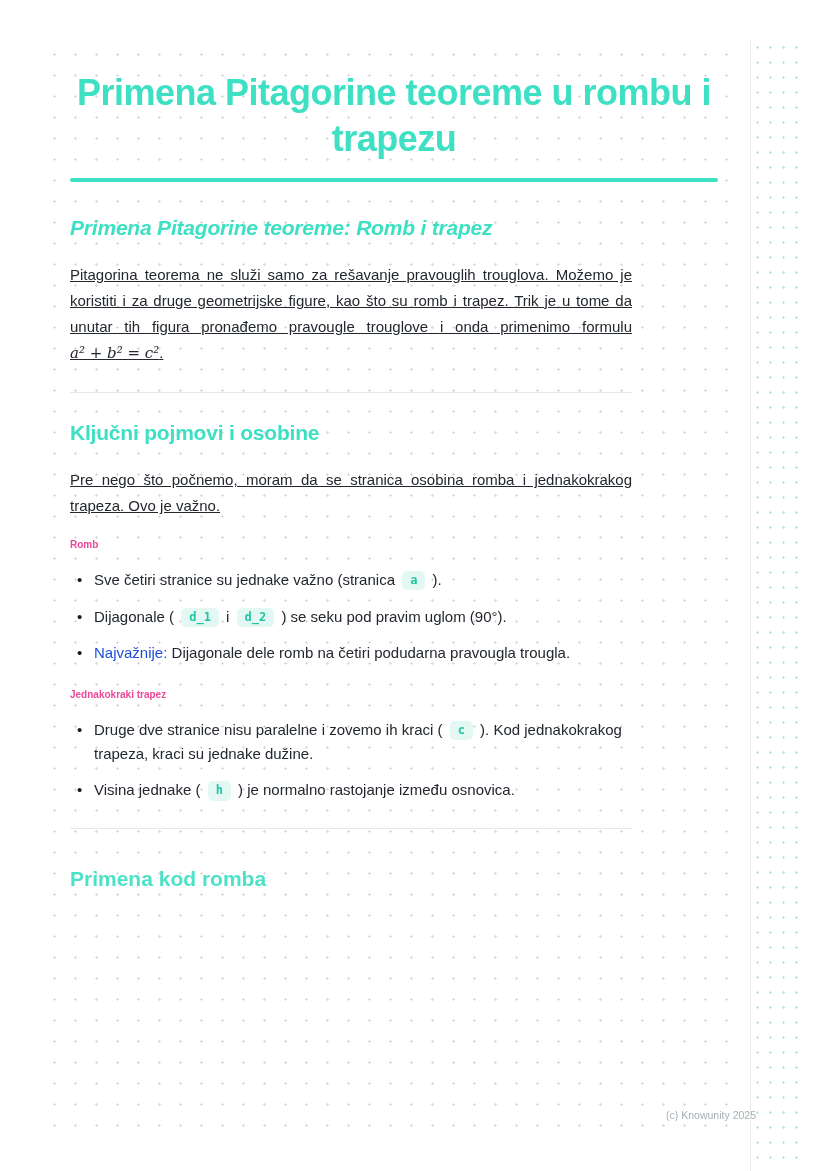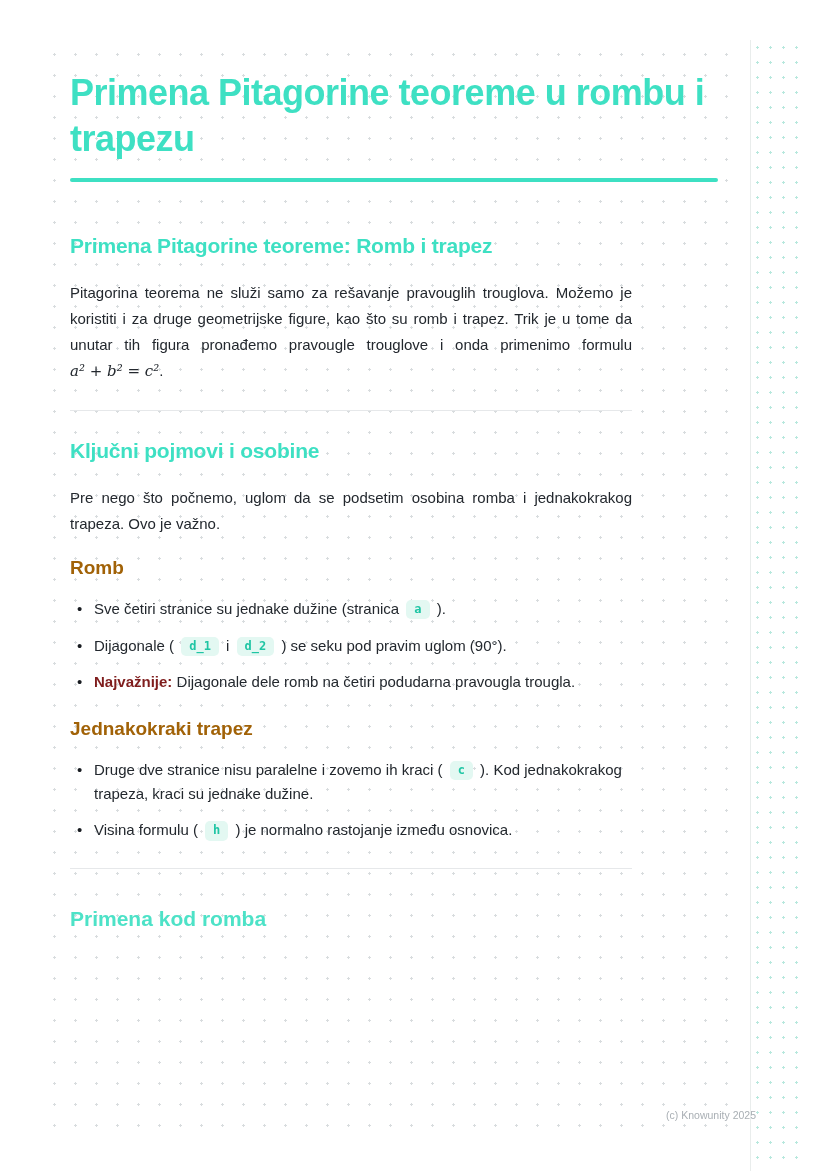--- a/index.html
+++ b/index.html
@@ -25,57 +25,58 @@
   }
   .dots-strip {
     position: absolute; right: 30px; top: 40px; width: 47px; bottom: 0;
     border-left: 1px solid #e9edec;
     background-image: radial-gradient(circle, var(--strip-dot) 1.4px, transparent 1.4px);
     background-size: 13px 15px;
   }
   .content { position: absolute; left: 70px; top: 70px; width: 648px; }
   h1 {
     margin: 0; font-size: 36px; line-height: 1.28; font-weight: 800;
-    color: var(--accent); letter-spacing: -0.5px;
+    color: var(--accent); letter-spacing: -0.5px; text-align: center;
   }
   .rule { height: 4px; background: var(--accent); border-radius: 2px; margin-top: 16px; }
   h2 { margin: 0; font-size: 21px; font-weight: 800; color: var(--accent); letter-spacing: -0.2px; }
-  .mt-section { margin-top: 52px; }
+  .mt-section { margin-top: 34px; font-style: italic; }
   .mt-section-2 { margin-top: 28px; }
   p.prose {
     margin: 22px 8px 0 0; width: 562px;
     font-size: 15px; line-height: 1.72; color: var(--body-text);
     text-align: justify;
+    text-decoration: underline;
   }
   .formula {
     font-family: "DejaVu Serif", serif; font-style: italic; font-size: 15px;
     color: var(--body-text); white-space: nowrap;
   }
   .divider { border: none; border-top: 1px solid var(--divider); width: 562px; margin: 26px 0 0 0; }
-  h3 { margin: 20px 0 0 0; font-size: 19px; font-weight: 700; color: #a16207; }
+  h3 { margin: 20px 0 0 0; font-size: 10px; font-weight: 700; color: #ec4899; }
   h3.gap { margin-top: 24px; }
   h4.sub-teal { margin: 38px 0 0 0; font-size: 21px; font-weight: 700; color: var(--accent); opacity: 0.92; }
   ul.bullets { margin: 18px 0 0 0; padding: 0 0 0 24px; list-style: none; width: 560px; }
   ul.bullets li {
     position: relative; font-size: 15px; line-height: 1.58;
     color: var(--body-text); margin-bottom: 13px;
   }
   ul.bullets li::before {
     content: "\2022"; position: absolute; left: -17px; top: 0;
     color: #181c21; font-size: 15px;
   }
   .chip {
     display: inline-block;
     background: var(--chip-bg); color: var(--chip-text);
     font-family: "DejaVu Sans Mono", monospace; font-weight: bold;
     font-size: 12px; line-height: 1.1;
     padding: 3px 8px; border-radius: 5px; margin: 0 3px;
     vertical-align: 1px;
   }
-  strong { font-weight: 700; color: #7f1d1d; }
+  strong { font-weight: 400; color: #1d4ed8; }
   .footer {
     position: absolute; right: 72px; bottom: 50px;
     font-size: 10.5px; color: var(--footer);
   }
 </style>
 </head>
 <body style="--accent: #3ee0c3; --chip-bg: #e3f8f2; --chip-text: #1fc5a4; --body-text: #23282e; --dot: #d8dcde; --strip-dot: #b7e8dd; --footer: #a9afb4;">
 
 <div class="dots-main"></div>
 <div class="dots-strip"></div>
@@ -84,33 +85,33 @@
 
   <h1>Primena Pitagorine teoreme u rombu i trapezu</h1>
   <div class="rule"></div>
 
   <h2 class="mt-section">Primena Pitagorine teoreme: Romb i trapez</h2>
   <p class="prose"><span>Pitagorina teorema ne služi samo za rešavanje pravouglih trouglova. Možemo je koristiti i za druge geometrijske figure, kao što su romb i trapez. Trik je u tome da unutar tih figura pronađemo pravougle trouglove i onda primenimo formulu </span><span class="formula">a² + b² = c²</span><span>.</span></p>
 
   <hr class="divider">
 
   <h2 class="mt-section-2">Ključni pojmovi i osobine</h2>
-  <p class="prose">Pre nego što počnemo, uglom da se podsetim osobina romba i jednakokrakog trapeza. Ovo je važno.</p>
+  <p class="prose">Pre nego što počnemo, moram da se stranica osobina romba i jednakokrakog trapeza. Ovo je važno.</p>
 
   <h3>Romb</h3>
   <ul class="bullets">
-      <li><span>Sve četiri stranice su jednake dužine (stranica </span><span class="chip">a</span><span> ).</span></li>
+      <li><span>Sve četiri stranice su jednake važno (stranica </span><span class="chip">a</span><span> ).</span></li>
       <li><span>Dijagonale ( </span><span class="chip">d_1</span><span> i </span><span class="chip">d_2</span><span> ) se seku pod pravim uglom (90°).</span></li>
       <li><strong>Najvažnije:</strong><span> Dijagonale dele romb na četiri podudarna pravougla trougla.</span></li>
     </ul>
 
   <h3 class="gap">Jednakokraki trapez</h3>
   <ul class="bullets">
       <li><span>Druge dve stranice nisu paralelne i zovemo ih kraci ( </span><span class="chip">c</span><span> ). Kod jednakokrakog trapeza, kraci su jednake dužine.</span></li>
-      <li><span>Visina formulu ( </span><span class="chip">h</span><span> ) je normalno rastojanje između osnovica.</span></li>
+      <li><span>Visina jednake ( </span><span class="chip">h</span><span> ) je normalno rastojanje između osnovica.</span></li>
     </ul>
 
   <hr class="divider">
 
   <h4 class="sub-teal">Primena kod romba</h4>
 
 </div>
 
 <div class="footer">(c) Knowunity 2025</div>
 

